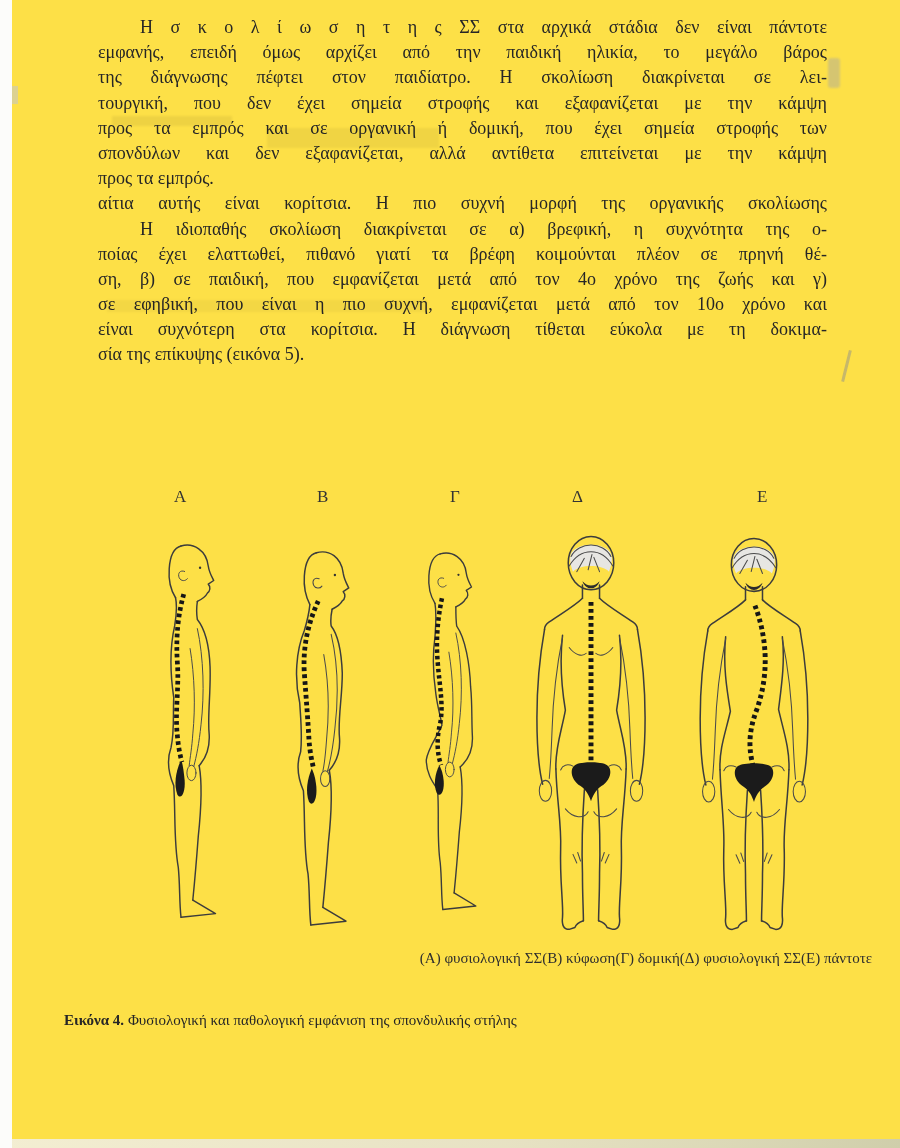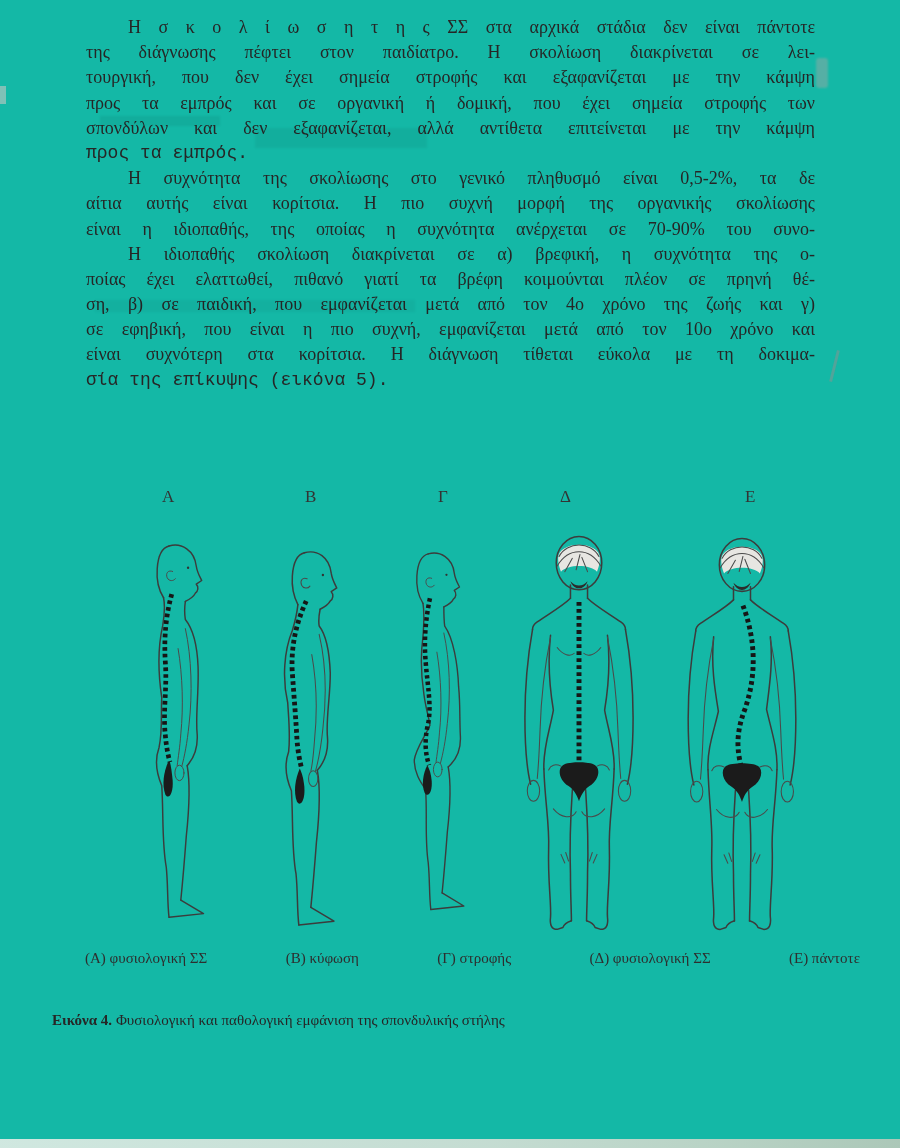--- a/index.html
+++ b/index.html
@@ -1,50 +1,49 @@
 <!DOCTYPE html>
 <html><head>
 <meta charset="utf-8">
 <style>
   html,body{margin:0;padding:0;width:900px;height:1148px;overflow:hidden;}
   body{background:#fcfcfa;font-family:"Liberation Serif", serif;color:#262626;position:relative;}
-  .page{position:absolute;inset:0;background:#14b8a6;}
+  .page{position:absolute;inset:0;background:#fde047;margin-left:12px;}
   .text-block{position:absolute;left:86px;top:15px;width:729px;font-size:18px;line-height:25.2px;}
   .line{text-align:justify;text-align-last:justify;text-justify:inter-word;height:25.2px;overflow:hidden;white-space:normal;}
-  .line.last{text-align-last:left;font-family:Liberation Mono, monospace;}
+  .line.last{text-align-last:left;}
   .line.indent{text-indent:42px;}
   .fig-label{position:absolute;top:487px;font-size:17px;color:#333;}
   .figure-svg{position:absolute;}
-  .fig-captions{position:absolute;left:85px;top:950px;width:775px;display:flex;justify-content:space-between;font-size:15px;color:#2e2e2e;}
+  .fig-captions{position:absolute;left:85px;top:950px;width:775px;display:flex;justify-content:flex-end;font-size:15px;color:#2e2e2e;}
   .fig-title{position:absolute;left:0;top:1012px;width:900px;text-align:left;font-size:15px;color:#262626;padding-left:52px;box-sizing:border-box;}
   .fig-title b{font-weight:bold;}
   .outline{fill:none;stroke:#3c3c3c;stroke-width:1.6;stroke-linecap:round;stroke-linejoin:round;}
   .thin{fill:none;stroke:#4a4a4a;stroke-width:1.1;stroke-linecap:round;}
   .spine{fill:none;stroke:#161616;stroke-width:5.2;stroke-dasharray:4 3.4;stroke-linecap:butt;}
   .sacrum{fill:#1b1b1b;stroke:none;}
   .haircap{fill:#e7e6e2;stroke:none;}
   .smudge{position:absolute;pointer-events:none;}
   .bottom-band{position:absolute;left:0;bottom:0;width:900px;height:9px;
     background:linear-gradient(to right,#f1f0ea 0%,#e3e2d9 55%,#d5d7ca 80%,#c6cabb 100%);opacity:.85;}
 </style>
 </head>
 <body>
 
 <div class="page">
 
   <div class="text-block">
     <div class="line indent">Η  σ κ ο λ ί ω σ η   τ η ς   ΣΣ   στα αρχικά στάδια δεν είναι πάντοτε</div>
+    <div class="line">εμφανής, επειδή όμως αρχίζει από την παιδική ηλικία, το μεγάλο βάρος</div>
     <div class="line">της διάγνωσης πέφτει στον παιδίατρο. Η σκολίωση διακρίνεται σε λει-</div>
     <div class="line">τουργική, που δεν έχει σημεία στροφής και εξαφανίζεται με την κάμψη</div>
     <div class="line">προς τα εμπρός και σε οργανική ή δομική, που έχει σημεία στροφής των</div>
     <div class="line">σπονδύλων και δεν εξαφανίζεται, αλλά αντίθετα επιτείνεται με την κάμψη</div>
     <div class="line last">προς τα εμπρός.</div>
-    <div class="line indent">Η συχνότητα της σκολίωσης στο γενικό πληθυσμό είναι 0,5-2%, τα δε</div>
     <div class="line">αίτια αυτής είναι κορίτσια. Η πιο συχνή μορφή της οργανικής σκολίωσης</div>
-    <div class="line">είναι η ιδιοπαθής, της οποίας η συχνότητα ανέρχεται σε 70-90% του συνο-</div>
     <div class="line indent">Η ιδιοπαθής σκολίωση διακρίνεται σε α) βρεφική, η συχνότητα της ο-</div>
     <div class="line">ποίας έχει ελαττωθεί, πιθανό γιατί τα βρέφη κοιμούνται πλέον σε πρηνή θέ-</div>
     <div class="line">ση, β) σε παιδική, που εμφανίζεται μετά από τον 4ο χρόνο της ζωής και γ)</div>
     <div class="line">σε εφηβική, που είναι η πιο συχνή, εμφανίζεται μετά από τον 10ο χρόνο και</div>
     <div class="line">είναι συχνότερη στα κορίτσια. Η διάγνωση τίθεται εύκολα με τη δοκιμα-</div>
     <div class="line last">σία της επίκυψης (εικόνα 5).</div>
   </div>
 
   <span class="fig-label" style="left:162px">Α</span>
   <span class="fig-label" style="left:305px">Β</span>
@@ -151,21 +150,21 @@
     <ellipse class="thin" cx="123" cy="277" rx="6.5" ry="11"></ellipse>
     <path class="thin" d="M56,344 l4,9 M61,342 l3,9 M94,344 l-4,9 M89,342 l-3,9"></path>
     <path class="spine" d="M76,80 C88,112 92,150 78,190 C68,216 70,234 74,250"></path>
     <path class="sacrum" d="M58,250 C64,246 86,246 92,250 C98,254 96,266 86,272 C80,276 77,282 75,288 C73,282 70,276 64,272 C54,266 52,254 58,250 Z"></path>
     <path class="thin" d="M56,251 C50,248 45,250 43,255 M94,251 C100,248 105,250 107,255"></path>
   </svg>
 
   <div class="fig-captions">
     <span>(Α) φυσιολογική ΣΣ</span>
     <span>(Β) κύφωση</span>
-    <span>(Γ) στροφής</span>
+    <span>(Γ) δομική</span>
     <span>(Δ) φυσιολογική ΣΣ</span>
     <span>(Ε) πάντοτε</span>
   </div>
 
   <div class="fig-title">
     <b>Εικόνα 4.</b><span> Φυσιολογική και παθολογική εμφάνιση της σπονδυλικής στήλης</span>
   </div>
 
   <div class="smudge" style="left:816px;top:58px;width:12px;height:30px;background:#a6a6a4;opacity:.45;border-radius:3px;filter:blur(1px);"></div>
   <div class="smudge" style="left:833px;top:350px;width:3px;height:32px;background:#8f8f8d;opacity:.5;transform:rotate(14deg);"></div>

